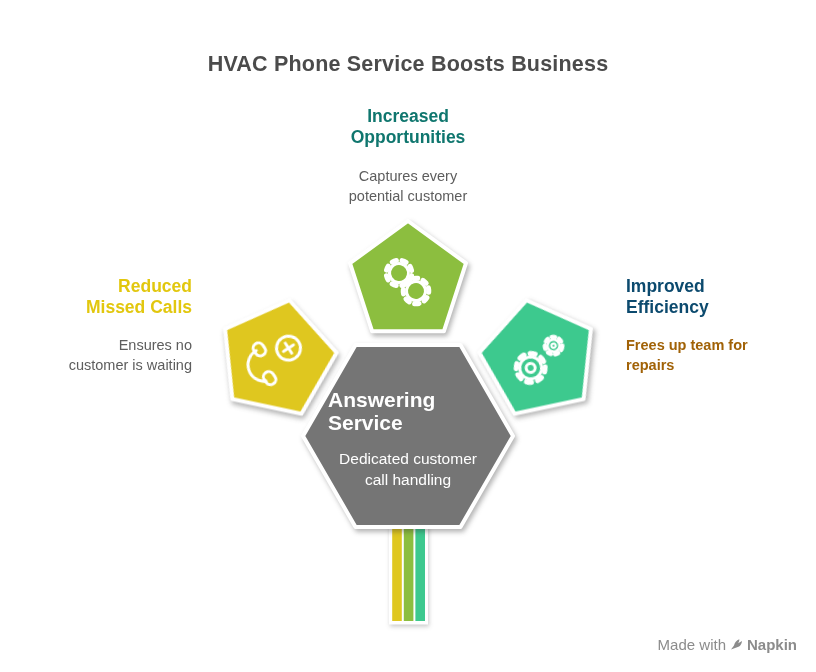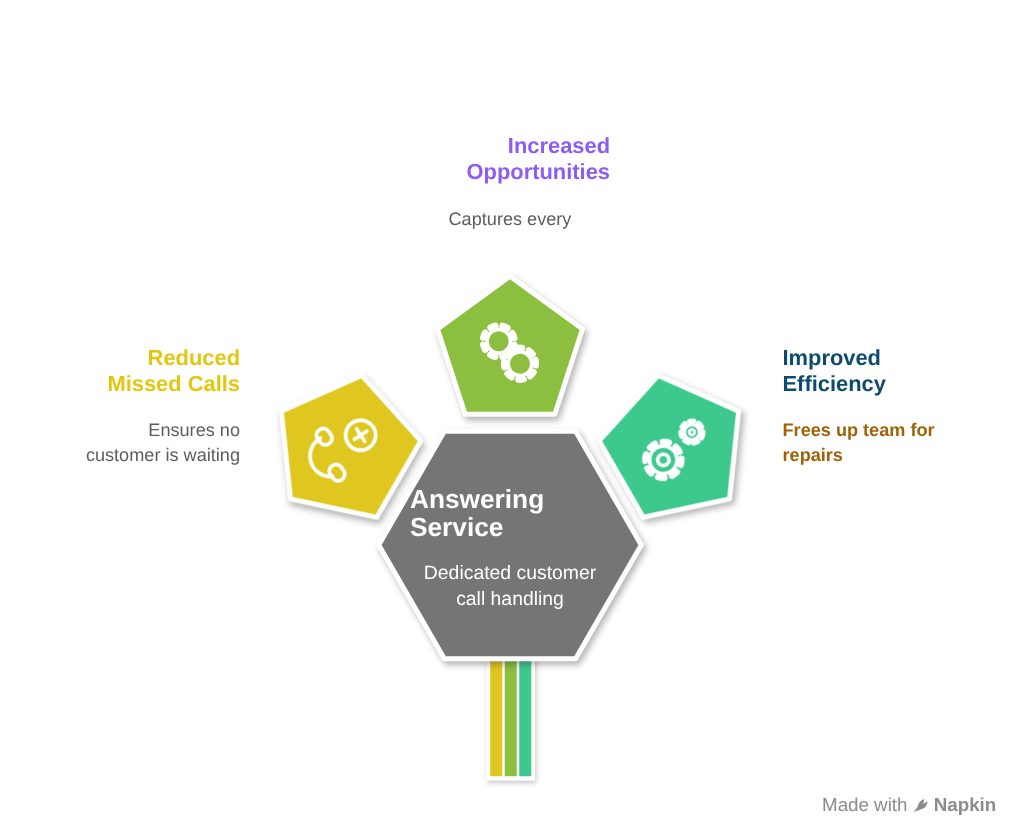--- a/index.html
+++ b/index.html
@@ -31,27 +31,29 @@
     font-size:15px;
   }
   .watermark .brand{font-weight:700;}
   svg.layer{position:absolute;left:0;top:0;}
 </style>
 </head>
 <body>
 
 <div class="canvas">
 
+  <div class="abs page-title" style="color: rgb(75, 75, 75);">HVAC Phone Service Boosts Business</div>
 
-  <div class="abs side-label label-top" style="color: #8b5cf6; text-align: right;">
+  <div class="abs side-label label-top" style="color: #0f766e;">
     <div>Increased</div>
     <div>Opportunities</div>
   </div>
   <div class="abs side-desc desc-top" style="color: rgb(93, 93, 93);">
     <div>Captures every</div>
+    <div>potential customer</div>
   </div>
 
   <div class="abs side-label label-left" style="color: rgb(226, 199, 14);">
     <div>Reduced</div>
     <div>Missed Calls</div>
   </div>
   <div class="abs side-desc desc-left" style="color: rgb(93, 93, 93);">
     <div>Ensures no</div>
     <div>customer is waiting</div>
   </div>

